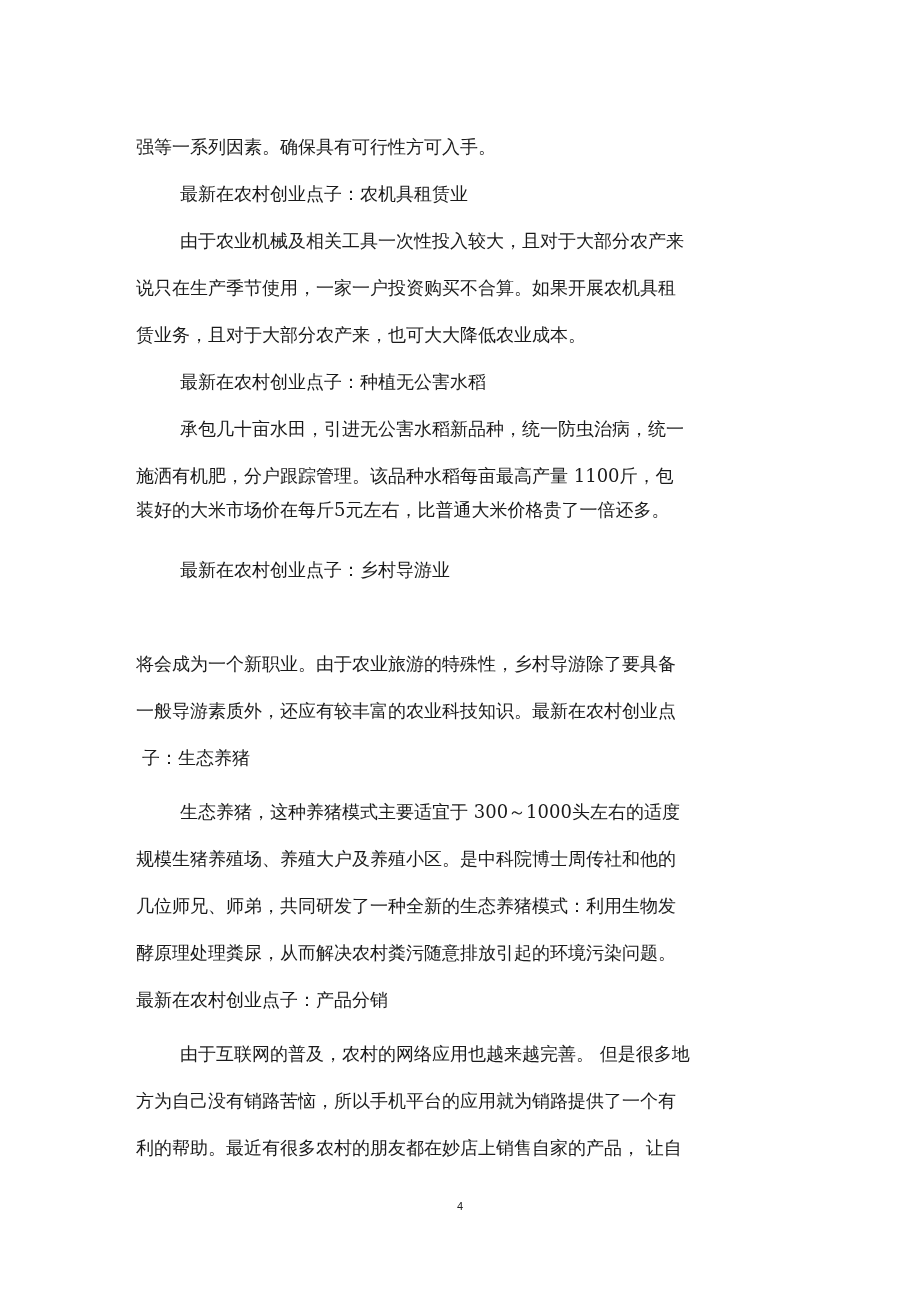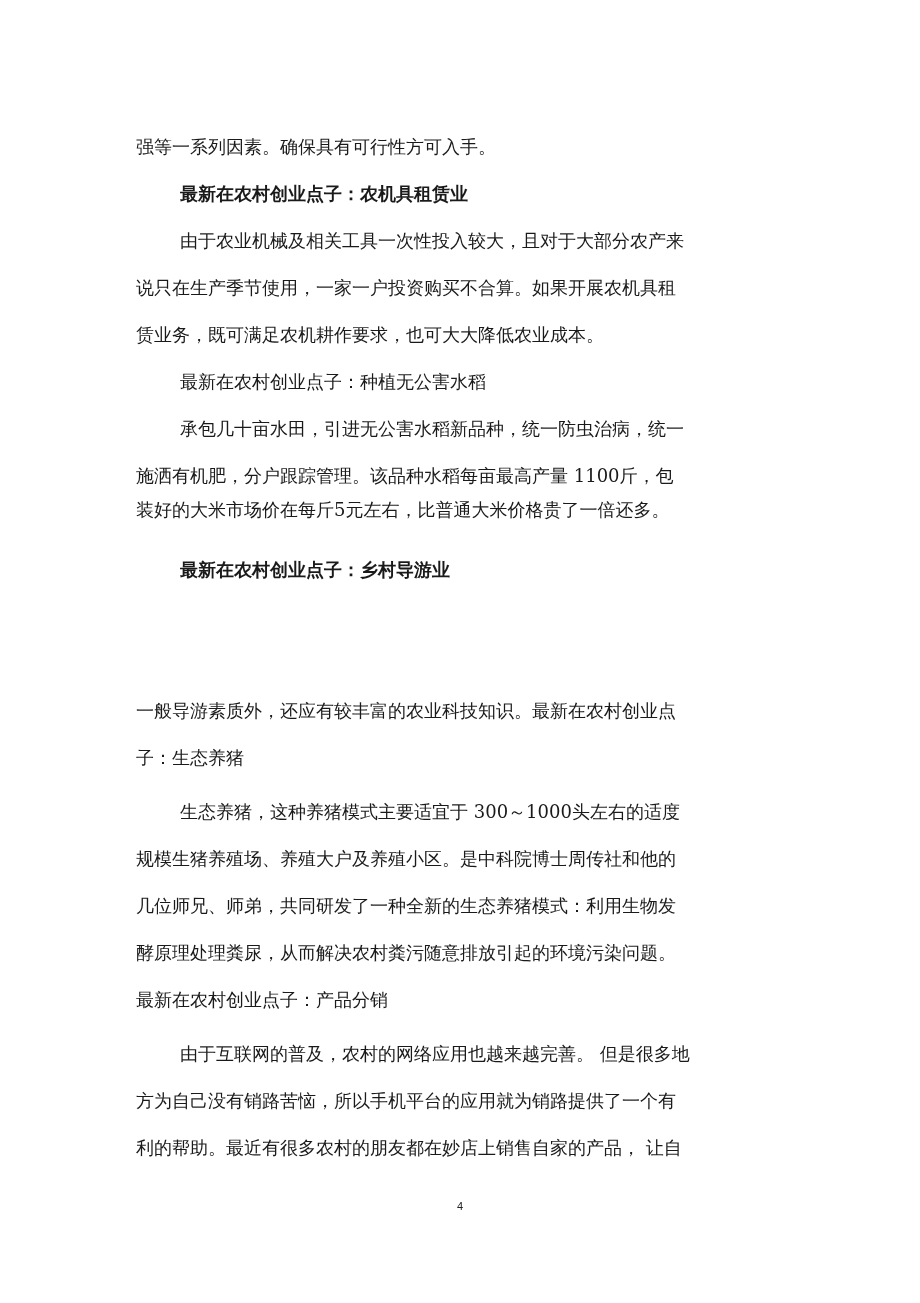--- a/index.html
+++ b/index.html
@@ -43,31 +43,32 @@
       font-family: "Liberation Sans", sans-serif;
       font-size: 11px;
       color: #222;
     }
   </style>
 </head>
 <body>
 
 <div class="page">
   <div class="line" style="top:135px;">强等一系列因素。确保具有可行性方可入手。</div>
-  <div class="line indent" style="top:182px;font-weight:bold;">最新在农村创业点子：农机具租赁业</div>
+  <div class="line indent" style="top:182px;">最新在农村创业点子：农机具租赁业</div>
   <div class="line indent" style="top:229px;">由于农业机械及相关工具一次性投入较大，且对于大部分农产来</div>
   <div class="line" style="top:276px;">说只在生产季节使用，一家一户投资购买不合算。如果开展农机具租</div>
-  <div class="line" style="top:323px;">赁业务，既可满足农机耕作要求，也可大大降低农业成本。</div>
+  <div class="line" style="top:323px;">赁业务，且对于大部分农产来，也可大大降低农业成本。</div>
   <div class="line indent" style="top:370px;">最新在农村创业点子：种植无公害水稻</div>
   <div class="line indent" style="top:417px;">承包几十亩水田，引进无公害水稻新品种，统一防虫治病，统一</div>
   <div class="line" style="top:464px;">施洒有机肥，分户跟踪管理。该品种水稻每亩最高产量  1100斤，包</div>
   <div class="line" style="top:498px;">装好的大米市场价在每斤5元左右，比普通大米价格贵了一倍还多。</div>
-  <div class="line indent" style="top:558px;font-weight:bold;">最新在农村创业点子：乡村导游业</div>
+  <div class="line indent" style="top:558px;">最新在农村创业点子：乡村导游业</div>
+  <div class="line" style="top:652px;">将会成为一个新职业。由于农业旅游的特殊性，乡村导游除了要具备</div>
   <div class="line" style="top:699px;">一般导游素质外，还应有较丰富的农业科技知识。最新在农村创业点</div>
-  <div class="line" style="top:746px;">子：生态养猪</div>
+  <div class="line" style="top:746px;margin-left:6px;">子：生态养猪</div>
   <div class="line indent" style="top:800px;">生态养猪，这种养猪模式主要适宜于  300～1000头左右的适度</div>
   <div class="line" style="top:847px;">规模生猪养殖场、养殖大户及养殖小区。是中科院博士周传社和他的</div>
   <div class="line" style="top:894px;">几位师兄、师弟，共同研发了一种全新的生态养猪模式：利用生物发</div>
   <div class="line" style="top:941px;">酵原理处理粪尿，从而解决农村粪污随意排放引起的环境污染问题。</div>
   <div class="line" style="top:988px;">最新在农村创业点子：产品分销</div>
   <div class="line indent" style="top:1042px;">由于互联网的普及，农村的网络应用也越来越完善。  但是很多地</div>
   <div class="line" style="top:1136px;">利的帮助。最近有很多农村的朋友都在妙店上销售自家的产品，      让自</div>
   <div class="line" style="top:1089px;">方为自己没有销路苦恼，所以手机平台的应用就为销路提供了一个有</div>
 
   <div class="page-number">4</div>

